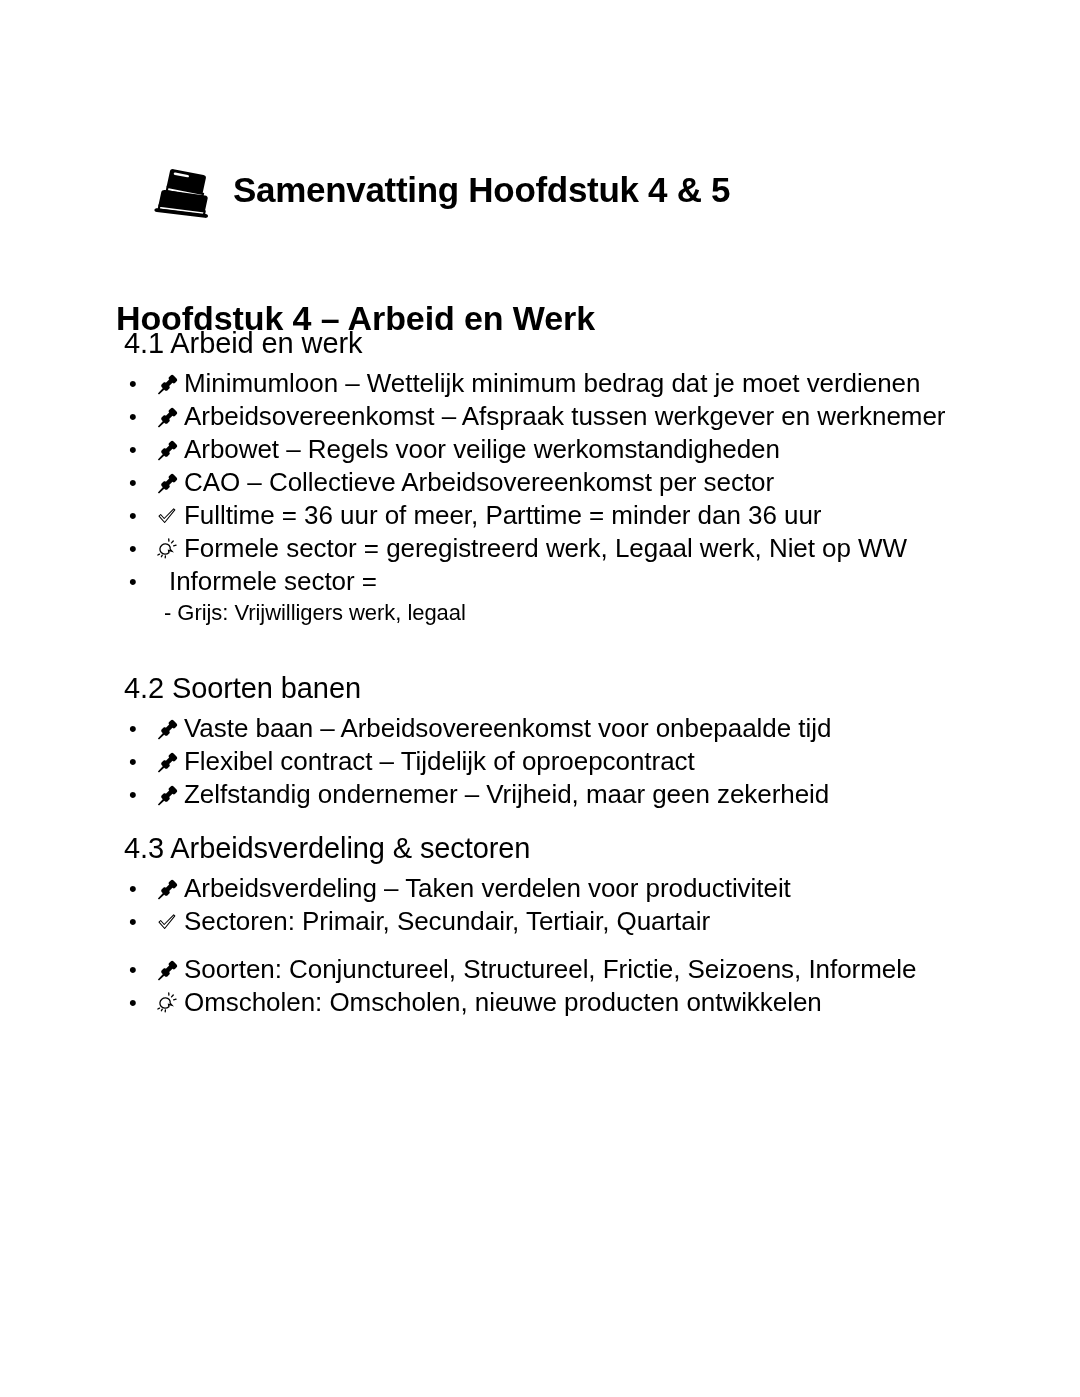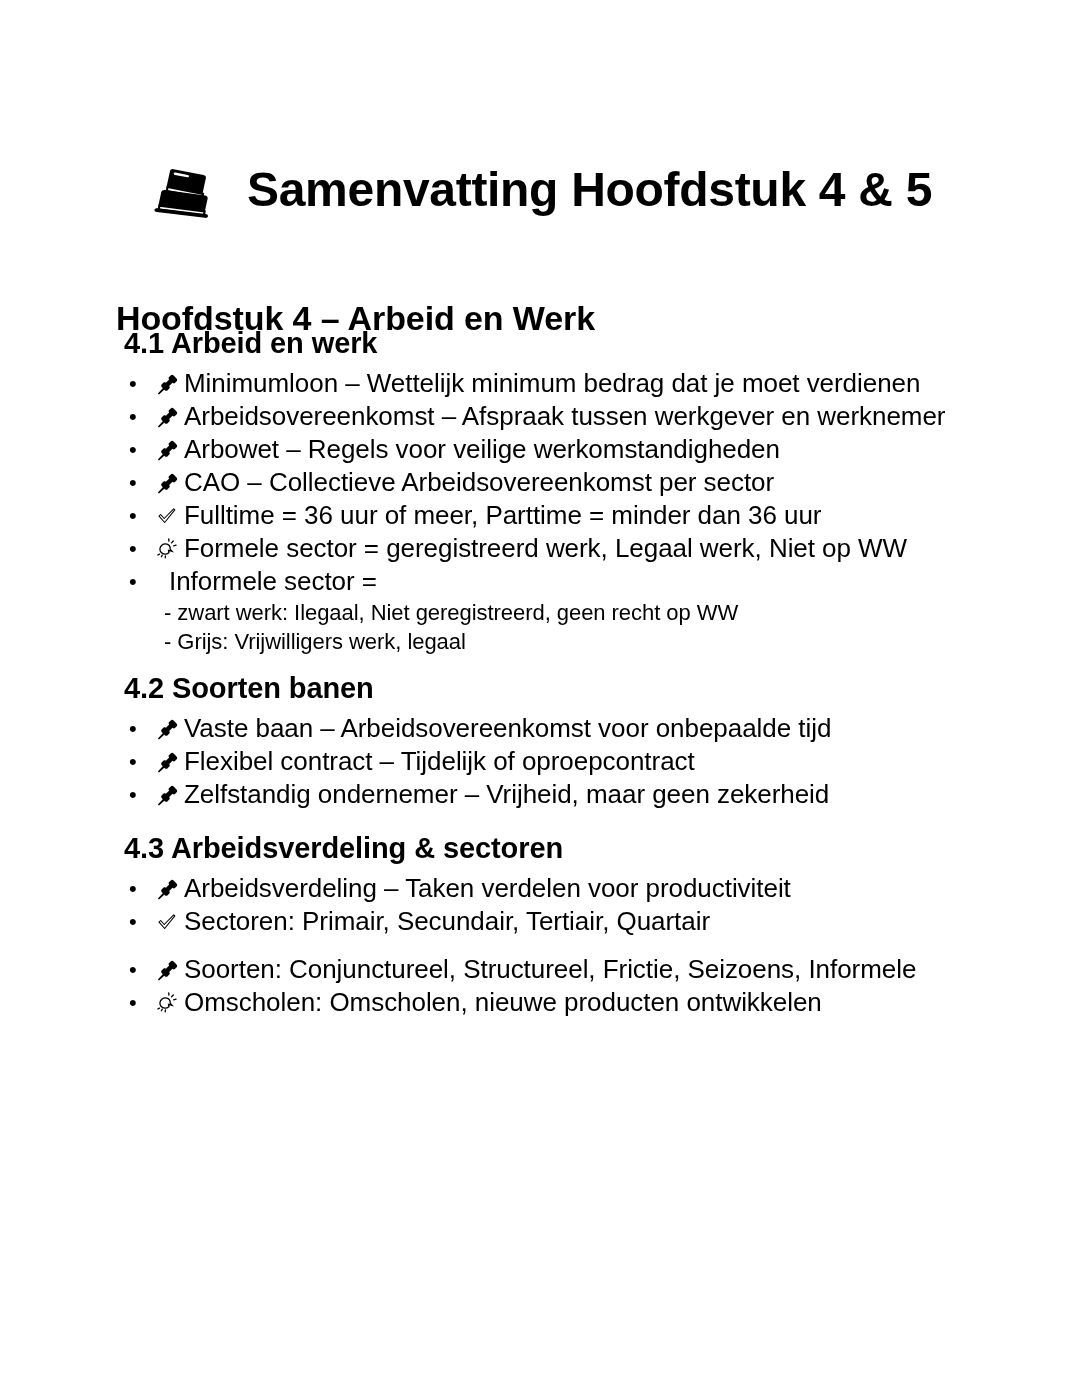--- a/index.html
+++ b/index.html
@@ -29,27 +29,27 @@
     position: absolute;
     left: 0;
     top: 0;
     width: 1080px;
   }
 
   
   .doc-title {
     display: flex;
     align-items: center;
-    gap: 32px;
+    gap: 18px;
     margin: 0;
     padding: 0;
     position: absolute;
     left: 153px;
     top: 164px;
-    font-size: 48px;
+    font-size: 35px;
     font-weight: bold;
     letter-spacing: -0.3px;
     line-height: 1.1;
     white-space: nowrap;
   }
   .doc-title .title-text { display: inline-block; }
 
   .books-icon {
     display: inline-block;
     width: 62px;
@@ -73,21 +73,21 @@
 
   
   .section {
     position: absolute;
     left: 0;
     width: 1080px;
   }
   .section-heading {
     margin: 0 0 6px 124px;
     font-size: 29px;
-    font-weight: bold;
+    font-weight: normal;
     line-height: 1.25;
     letter-spacing: -0.1px;
     white-space: nowrap;
   }
 
   .bullets {
     list-style: none;
     margin: 0;
     padding: 0;
   }
@@ -244,21 +244,20 @@
     </svg>
   </span>
 <span class="btext">Formele sector = geregistreerd werk, Legaal werk, Niet op WW</span>
             </li>
             <li class="bullet">
               <span class="dot">•</span>
               <span class="ico empty"></span>
               <span class="btext">Informele sector =</span>
             </li>
             <ul class="subitems">
-              <li class="subitem">-  zwart werk: Ilegaal, Niet geregistreerd, geen recht op WW</li>
               <li class="subitem">- Grijs: Vrijwilligers werk, legaal</li>
             </ul>
           </ul>
         </section>
         <section class="section" style="top: 670px;">
           <h3 class="section-heading">4.2 Soorten banen</h3>
           <ul class="bullets">
             <li class="bullet">
               <span class="dot">•</span>
   <span class="ico">

